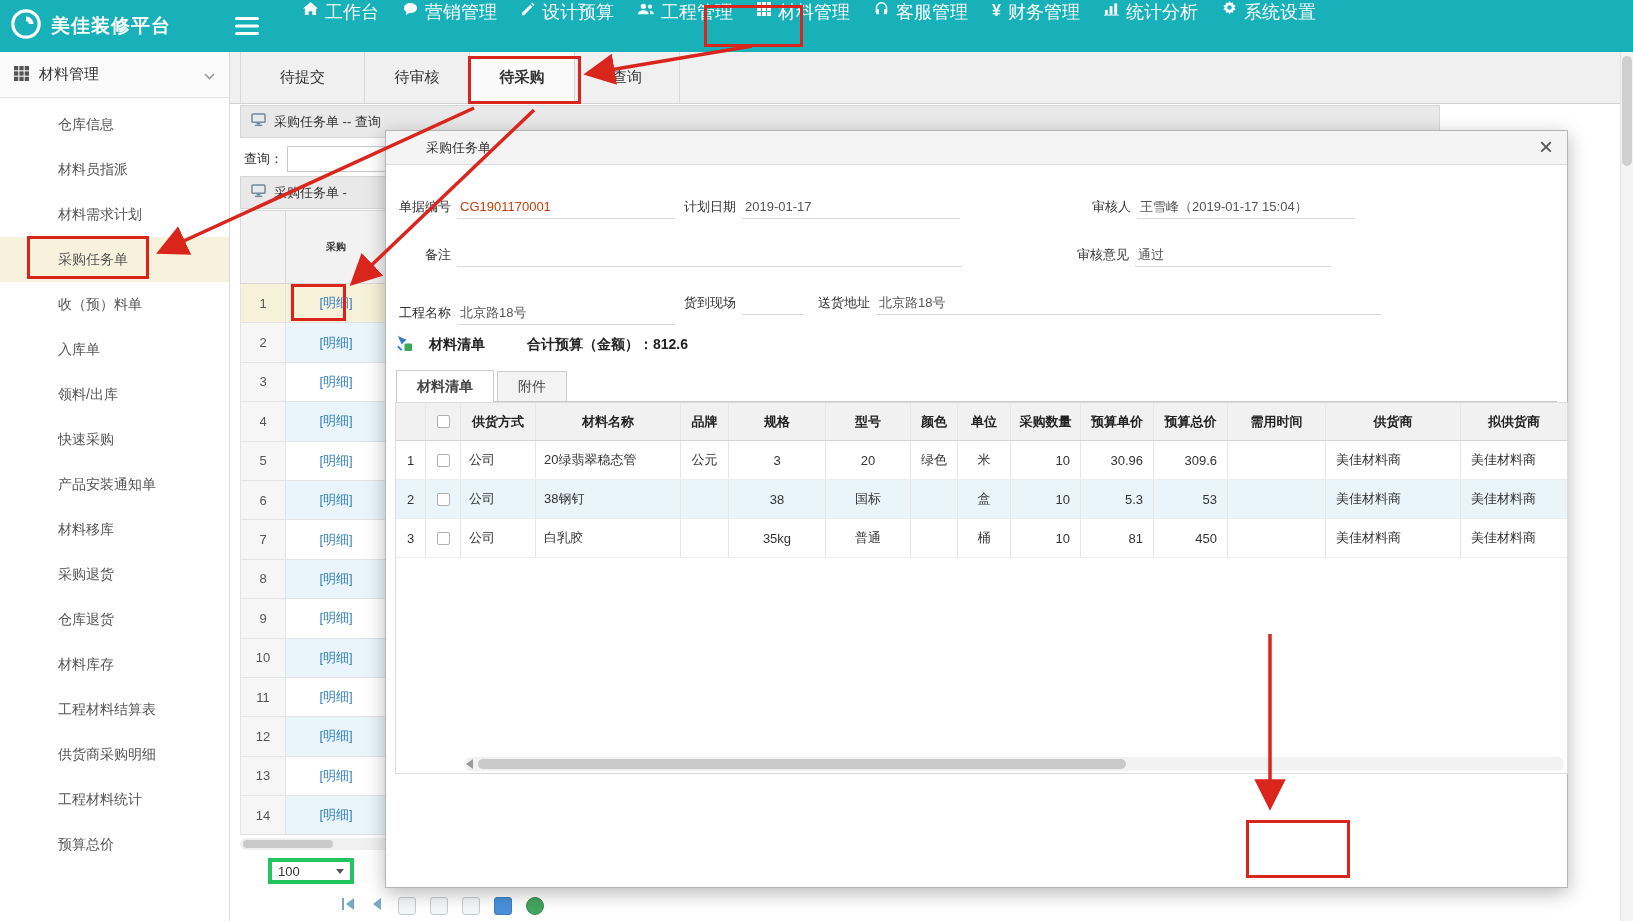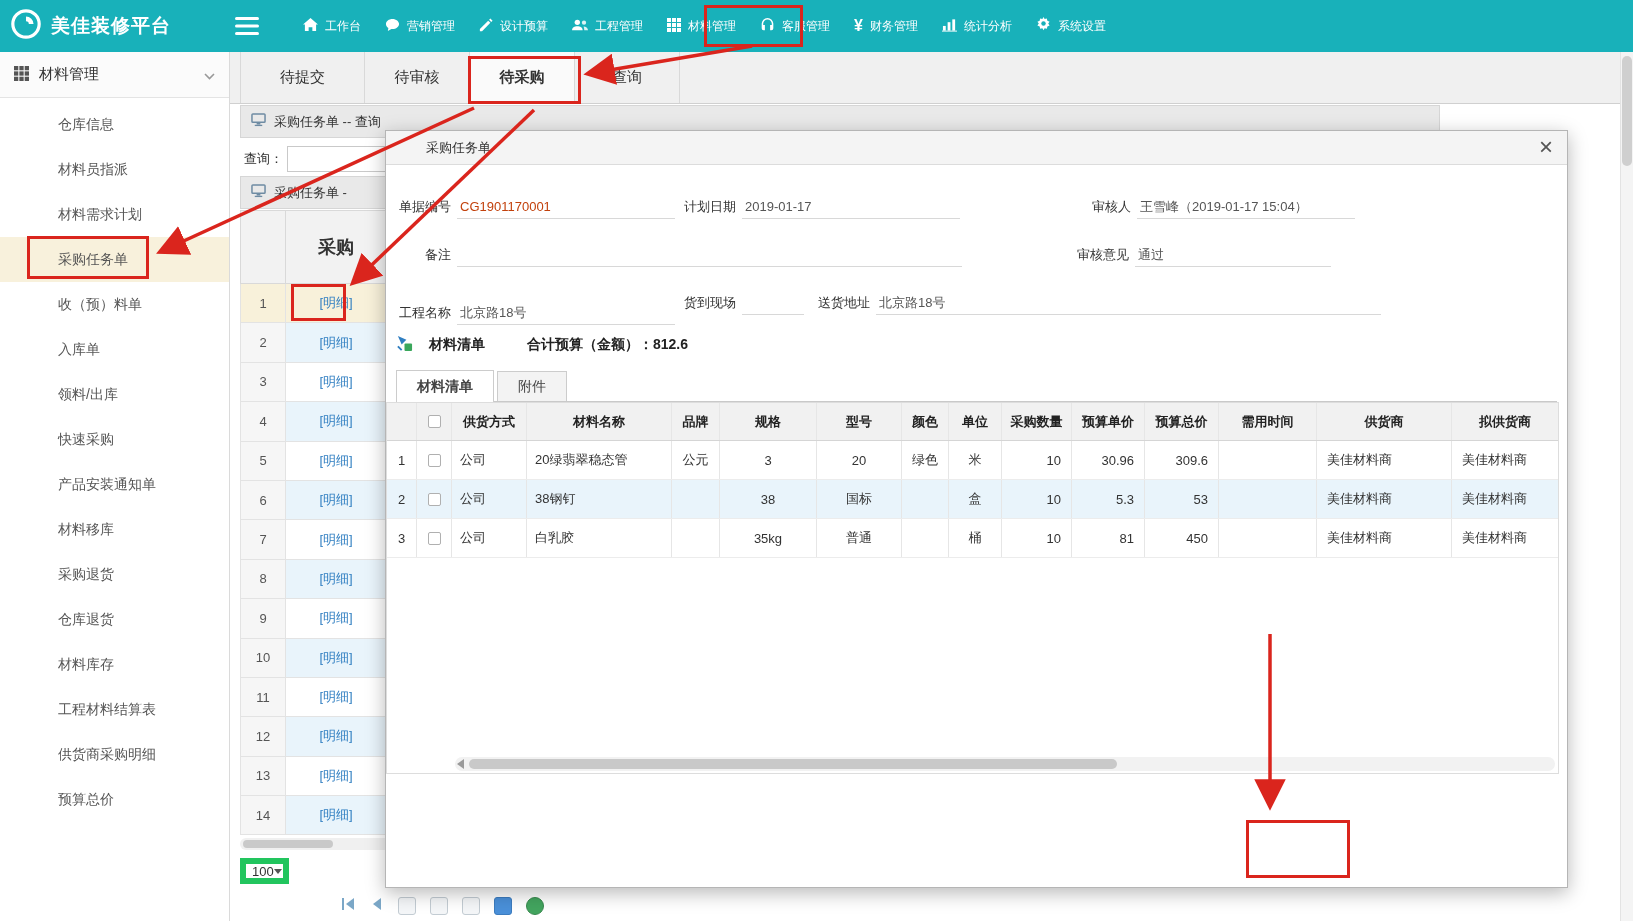--- a/index.html
+++ b/index.html
@@ -7,21 +7,21 @@
     font-family:"Liberation Sans","DejaVu Sans",sans-serif;color:#333}
   #screen{position:relative;width:1633px;height:921px;overflow:hidden;background:#fff}
 
   
   .topnav{position:absolute;left:0;top:0;width:1633px;height:52px;background:#18b1ba;
     display:flex;align-items:center;color:#fff;z-index:5}
   .brand{display:flex;align-items:center;gap:9px;width:225px;padding-left:10px}
   .brand-name{font-size:19px;font-weight:bold;letter-spacing:1px}
   .nav-burger{margin:0 30px 0 10px;width:26px;display:flex;align-items:center;cursor:pointer}
   .nav-items{display:flex;height:52px}
-  .nav-item{display:flex;align-items:center;gap:7px;padding:0 12px;font-size:12px;cursor:pointer;white-space:nowrap}
+  .nav-item{display:flex;gap:7px;padding:0 12px;font-size:18px;cursor:pointer;white-space:nowrap}
   .yen-icon::before{content:"¥";font-size:16px;font-weight:bold}
 
   
   .sidebar{position:absolute;left:0;top:52px;width:230px;height:869px;background:#fff;border-right:1px solid #dadada}
   .sb-head{height:46px;display:flex;align-items:center;gap:10px;padding:0 14px;
     border-bottom:1px solid #e4e4e4;font-size:15px;color:#333;background:#fbfbfb;cursor:pointer}
   .sb-head .chev{margin-left:auto}
   .sb-items{padding-top:4px}
   .sb-item{height:45px;display:flex;align-items:center;padding-left:58px;font-size:14px;color:#555;cursor:pointer}
   .sb-item.selected{background:#f8f1dc}
@@ -36,33 +36,33 @@
   .gbar{position:absolute;left:10px;width:1200px;height:33px;background:#e9e9e9;border:1px solid #d6d6d6;
     display:flex;align-items:center;gap:8px;padding-left:10px;font-size:13px;color:#333}
   .gbar1{top:53px}
   .gbar2{top:124px}
   .qrow{position:absolute;top:92px;left:14px;height:30px;display:flex;align-items:center;font-size:13px;color:#333}
   .qrow input{margin-left:4px;width:260px;height:26px;border:1px solid #c9c9c9;outline:none;padding:0 6px;font-size:13px}
 
   .bg-table{position:absolute;top:158px;left:10px;width:420px}
   .bg-thead{display:flex;height:74px;background:#f2f2f2;border:1px solid #d9d9d9}
   .bg-th-num{width:45px;border-right:1px solid #d9d9d9}
-  .bg-th-cap{width:100px;display:flex;align-items:center;justify-content:center;font-weight:bold;font-size:18px}
+  .bg-th-cap{width:100px;display:flex;align-items:center;justify-content:center;font-weight:bold;font-size:10px}
   .brow{display:flex;height:39.4px;border-bottom:1px solid #e3e3e3;border-left:1px solid #e3e3e3;background:#fff}
   .brow:nth-child(even){background:#e9f4fb}
   .brow.selected{background:#f8f1da}
   .bnum{width:45px;background:#f6f6f6;display:flex;align-items:center;justify-content:center;
     font-size:13px;color:#555;border-right:1px solid #e3e3e3}
   .brow.selected .bnum{background:#f8f1da}
   .bdetail{width:100px;display:flex;align-items:center;justify-content:center}
   .detail-link{color:#2f7ec1;font-size:13px;cursor:pointer}
   .bg-hscroll{position:absolute;top:786px;left:10px;width:150px;height:12px;background:#f0f0f0;border-radius:6px}
   .bg-hthumb{position:absolute;left:3px;top:2px;width:90px;height:8px;background:#c9c9c9;border-radius:4px}
 
-  .pager-select{position:absolute;top:806px;left:10px;width:49px;height:26px;border:6px solid #22c55e;
+  .pager-select{position:absolute;top:806px;left:38px;width:86px;height:26px;border:4px solid #22c55e;
     background:#fff;display:flex;align-items:center;justify-content:space-between;padding:0 6px;font-size:13px;cursor:pointer}
   .caret{width:0;height:0;border-left:4px solid transparent;border-right:4px solid transparent;border-top:5px solid #555}
   .pager2{position:absolute;top:845px;left:110px;display:flex;align-items:center;gap:14px}
   .pg-box{width:18px;height:18px;border:1px solid #c3ccd3;background:#f4f6f8;border-radius:3px}
   .pg-blue{background:#4a90d9;border-color:#3c7cbf}
   .pg-green{background:#43a55f;border-color:#37894e;border-radius:50%}
 
   
   .modal{position:absolute;left:385px;top:130px;width:1183px;height:758px;background:#fff;
     border:1px solid #b5b5b5;box-shadow:0 5px 18px rgba(0,0,0,.28);z-index:10}
@@ -84,21 +84,21 @@
   .m-sum{position:absolute;left:10px;top:204px;display:flex;align-items:center;font-size:14px;font-weight:bold;color:#222}
   .sum-label{margin-left:16px}
   .sum-total{margin-left:42px}
 
   .m-tabs{position:absolute;left:10px;right:10px;top:240px;height:31px;border-bottom:1px solid #c9c9c9;
     display:flex;align-items:flex-end}
   .m-tab{height:30px;padding:0 20px;display:flex;align-items:center;font-size:14px;color:#444;
     background:#f3f3f3;border:1px solid #ccc;border-bottom:none;margin-right:3px;cursor:pointer}
   .m-tab.active{background:#fff;font-weight:bold;height:32px;margin-bottom:-1px}
 
-  .m-table{position:absolute;left:0;top:271px;width:1173px;height:372px;border:1px solid #ddd;background:#fff}
+  .m-table{position:absolute;left:9px;top:271px;width:1173px;height:372px;border:1px solid #ddd;background:#fff}
   .mcols{display:flex}
   .mcols>*{flex:0 0 auto;display:flex;align-items:center;justify-content:center;
     border-right:1px solid #e6e6e6;height:100%;overflow:hidden;white-space:nowrap}
   .mcols>*:nth-child(1){width:30px}
   .mcols>*:nth-child(2){width:35px}
   .mcols>*:nth-child(3){width:75px}
   .mcols>*:nth-child(4){width:145px}
   .mcols>*:nth-child(5){width:48px}
   .mcols>*:nth-child(6){width:97px}
   .mcols>*:nth-child(7){width:85px}
@@ -313,20 +313,23 @@
   </div>
 
   <div class="sb-item">
     <span>工程材料结算表</span>
   </div>
 
   <div class="sb-item">
     <span>供货商采购明细</span>
   </div>
 
+  <div class="sb-item">
+    <span>工程材料统计</span>
+  </div>
 
   <div class="sb-item">
     <span>预算总价</span>
   </div>
 </div>
   </div>
 
   <div class="content">
     <div class="tabbar">
   <div class="tab">待提交</div>

